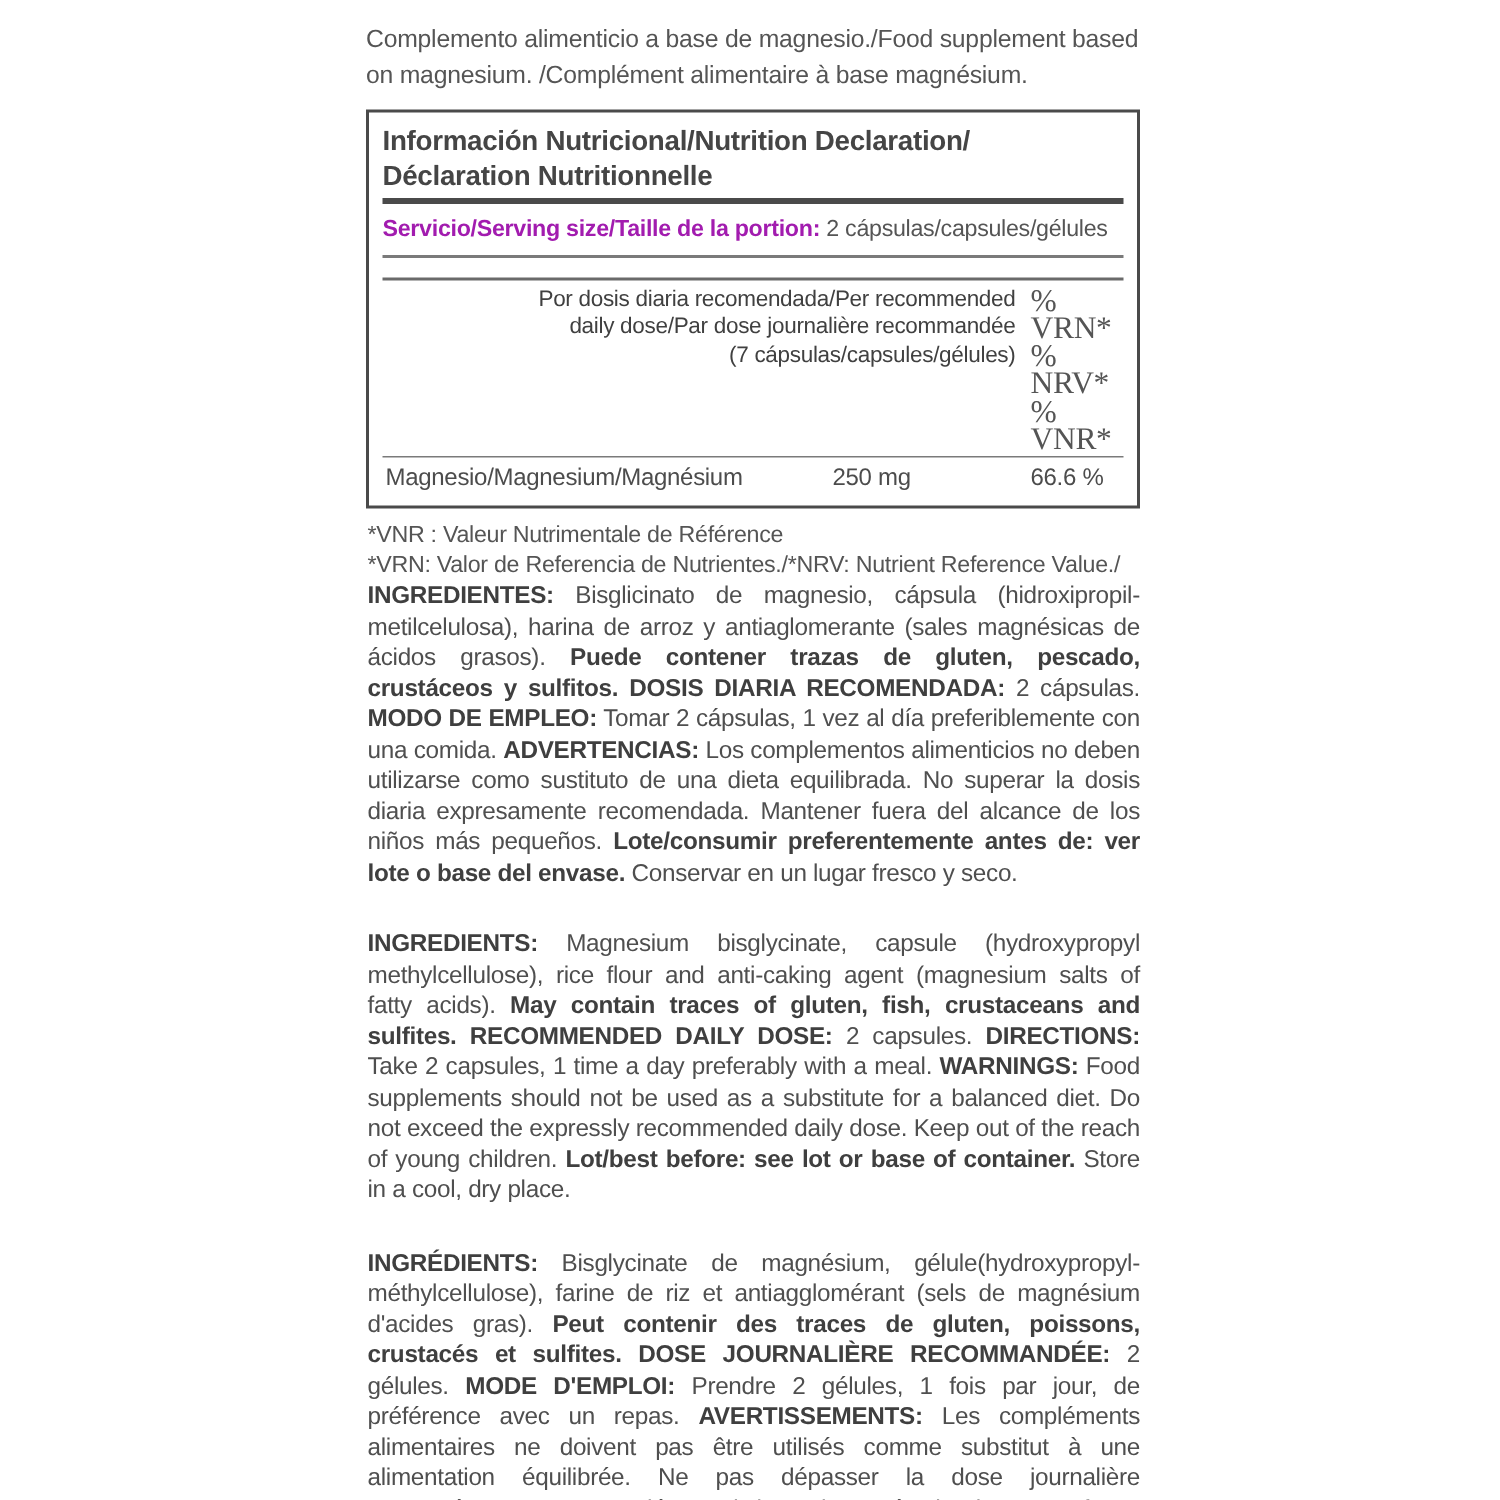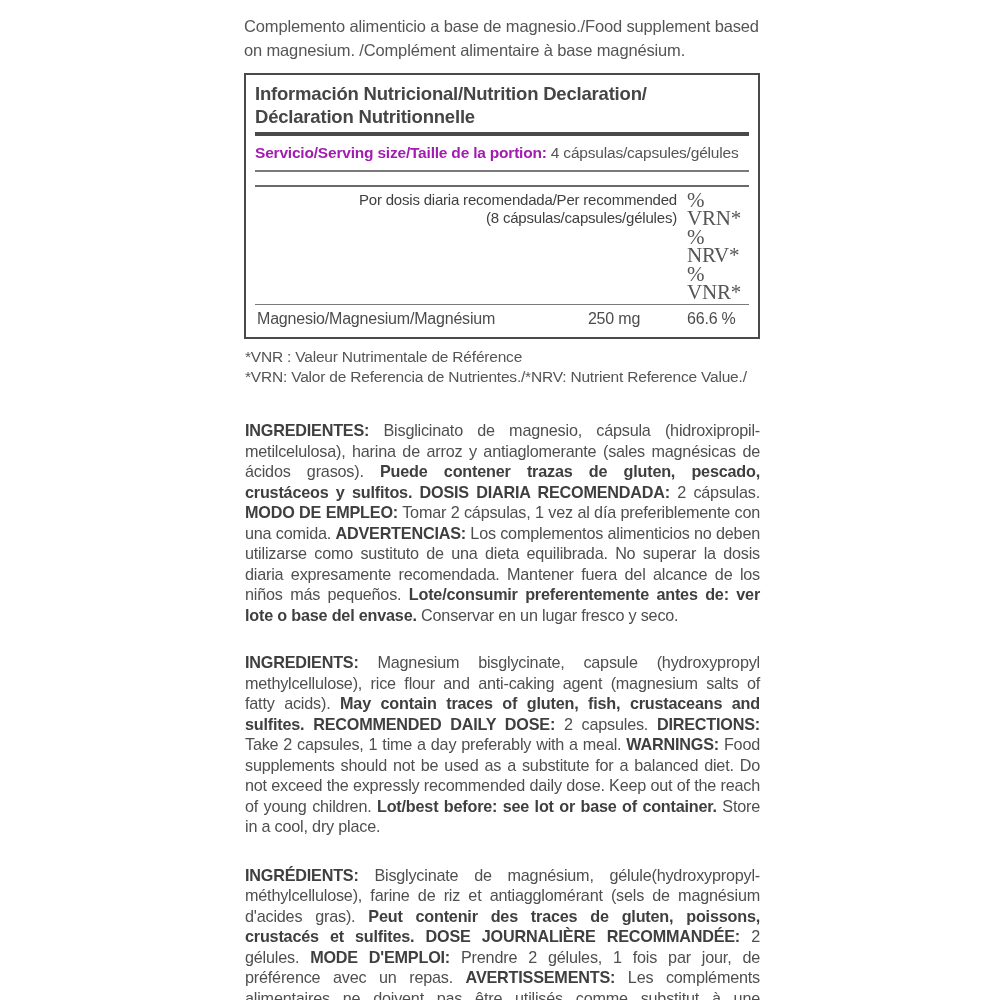--- a/index.html
+++ b/index.html
@@ -122,21 +122,21 @@
   .data-row {
     display: flex;
     align-items: baseline;
     padding: 4px 0 3px 2px;
     font-size: 16px;
     line-height: 20px;
     letter-spacing: -0.2px;
     color: #4c4c4c;
   }
   .data-name { flex: 1 1 auto; text-align: left; }
-  .data-amt  { flex: 0 0 auto; width: 118px; text-align: center; padding-right: 14px; }
+  .data-amt  { flex: 0 0 auto; width: 118px; text-align: left; padding-right: 14px; }
   .data-pct  { flex: 0 0 auto; width: 62px;  text-align: left; }
 
   
   .footnote {
     font-size: 15.5px;
     line-height: 20px;
     letter-spacing: -0.2px;
     color: #555;
     margin: 8px 0 0 0;
     padding-left: 1px;
@@ -152,21 +152,21 @@
     text-align: justify;
     text-justify: inter-word;
     margin: 0;
     padding-left: 1px;
     hyphens: manual;
   }
   .lang-block b {
     font-weight: bold;
     color: #3f3f3f;
   }
-  #block-es { margin-top: 33px; }
+  #block-es { }
   #block-en { margin-top: 27px; }
   #block-fr { margin-top: 28px; }
 </style>
 </head>
 <body>
 
 <div class="page" data-name="nutrition-label-page">
   <div class="content" data-name="label-content">
 
     <p class="intro" data-name="product-descriptor">Complemento alimenticio a base de magnesio./Food supplement based on magnesium. /Complément alimentaire à base magnésium.</p>
@@ -174,33 +174,34 @@
     <div class="nutrition-box" data-name="nutrition-declaration-table">
 
       <div class="nutri-title" data-name="nutrition-table-title">
         <span data-name="nutrition-title-line-1">Información Nutricional/Nutrition Declaration/</span>
         <span class="line2" data-name="nutrition-title-line-2">Déclaration Nutritionnelle</span>
       </div>
 
       <div class="rule-thick" data-name="title-divider"></div>
 
       <div class="serving-row" data-name="serving-size-row">
-        <span class="lbl" data-name="serving-size-label">Servicio/Serving size/Taille de la portion:</span><span class="val" data-name="serving-size-value"> 4 cápsulas/capsules/gélules</span>
+        <span class="lbl" data-name="serving-size-label">Servicio/Serving size/Taille de la portion:</span><span class="val" data-name="serving-size-value"> 2 cápsulas/capsules/gélules</span>
       </div>
 
       <div class="rule-hair" data-name="serving-divider"></div>
 
       <div class="gap-sm" data-name="table-spacer"></div>
 
       <div class="rule-thin" data-name="header-top-divider"></div>
 
       <div class="hdr-row" data-name="nutrition-column-headers">
         <div class="hdr-desc" data-name="dose-header-column">
           <span data-name="dose-header-line-1">Por dosis diaria recomendada/Per recommended</span>
-          <span data-name="dose-header-line-3">(8 cápsulas/capsules/gélules)</span>
+          <span data-name="dose-header-line-2">daily dose/Par dose journalière recommandée</span>
+          <span data-name="dose-header-line-3">(7 cápsulas/capsules/gélules)</span>
         </div>
         <div class="hdr-pct" data-name="percent-header-column">
           <span data-name="percent-header-line-1">% VRN*</span>
           <span data-name="percent-header-line-2">% NRV*</span>
           <span data-name="percent-header-line-3">% VNR*</span>
         </div>
       </div>
 
       <div class="rule-hair" data-name="header-bottom-divider"></div>
 

